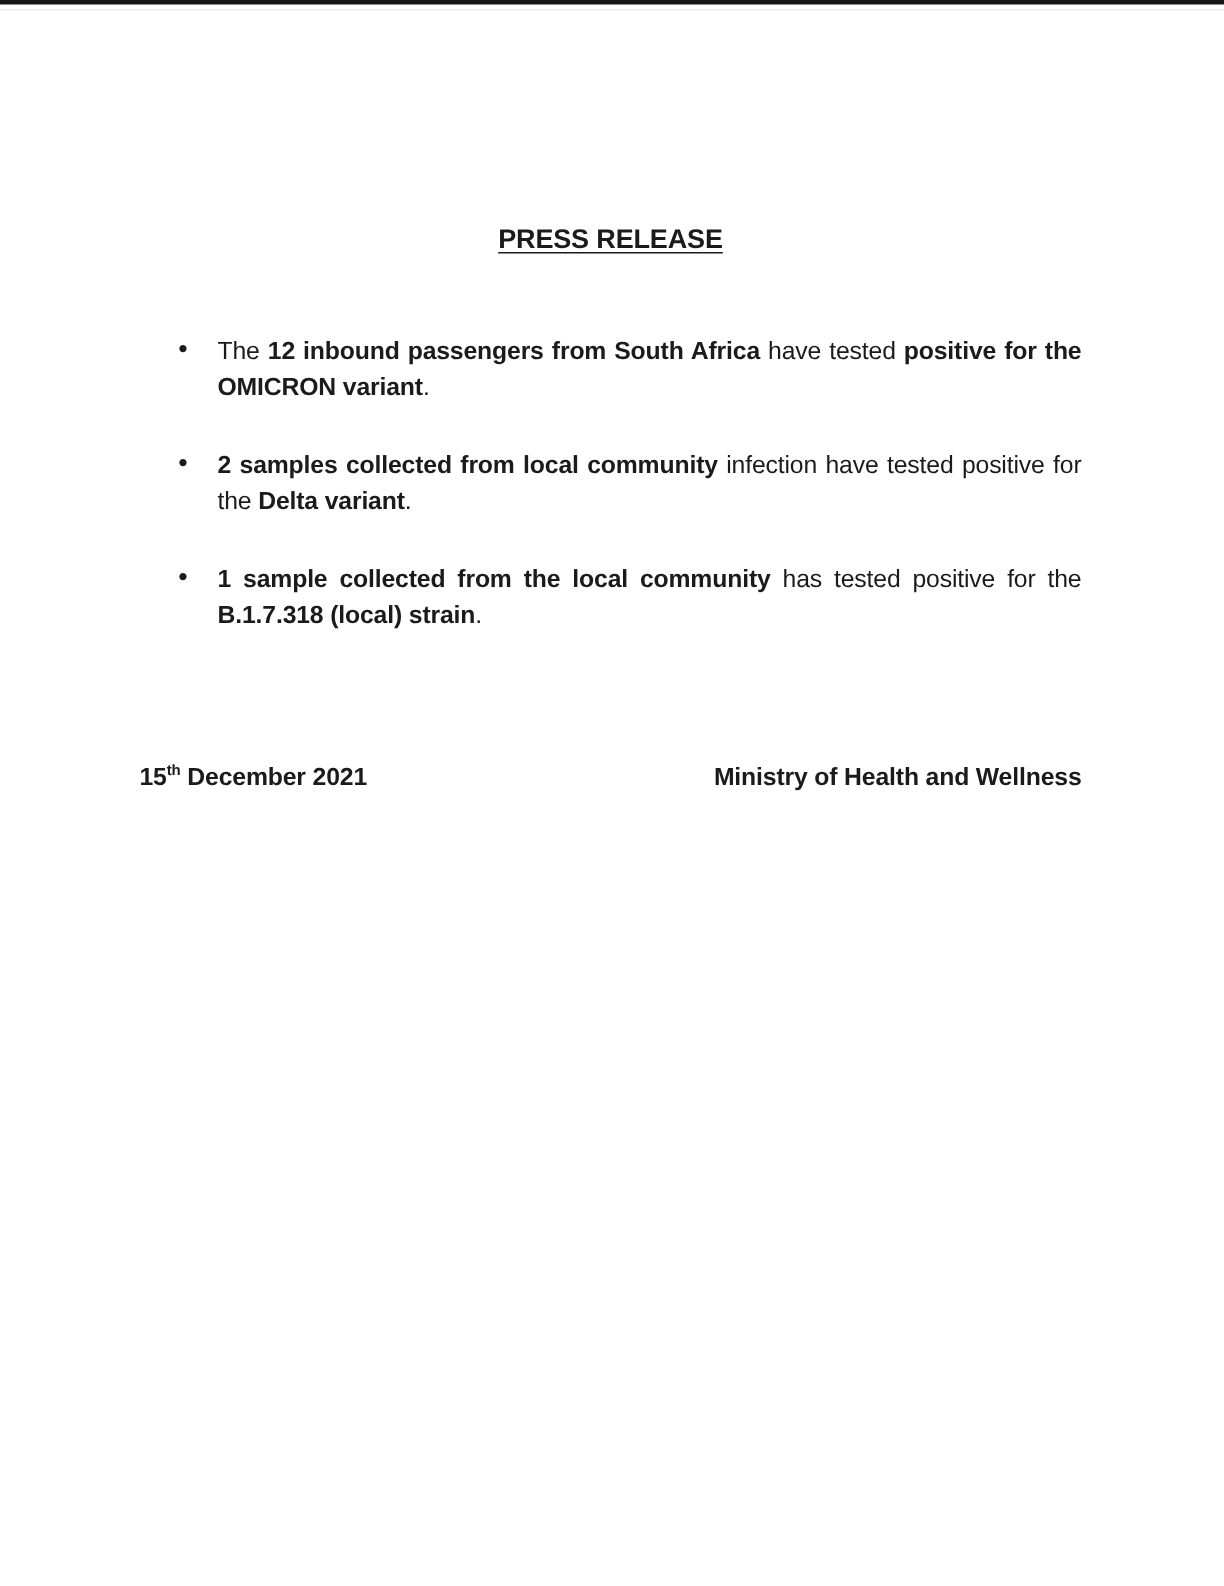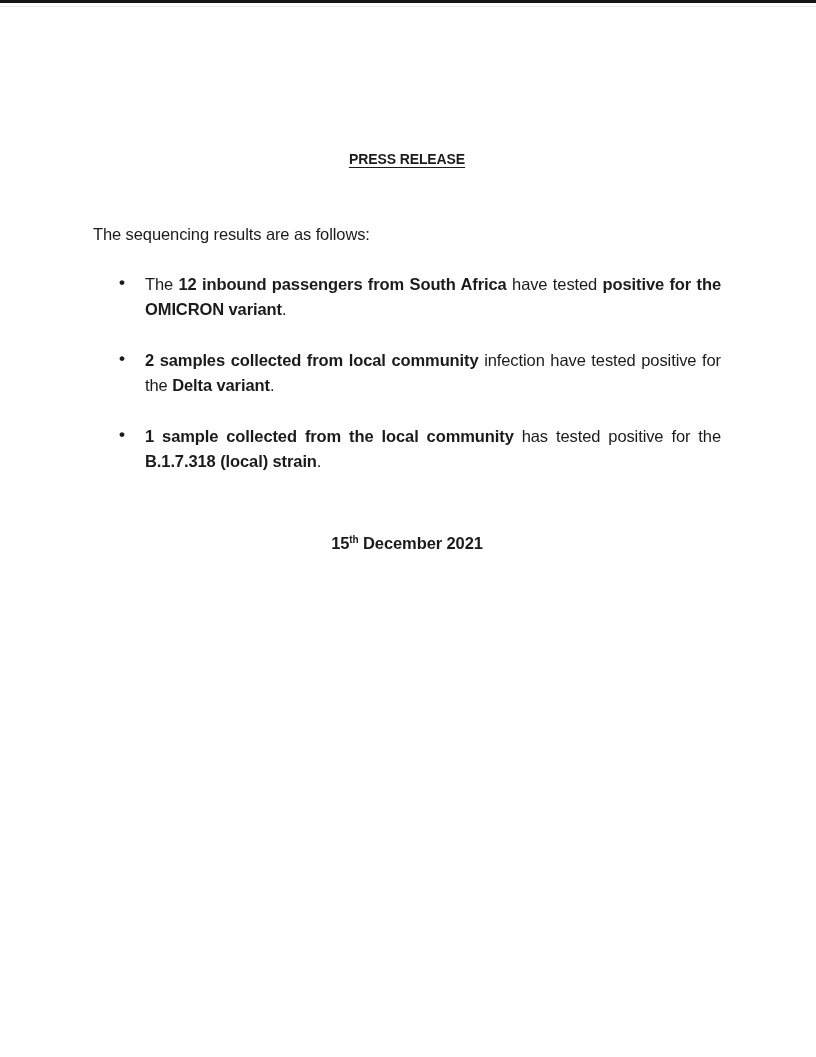--- a/index.html
+++ b/index.html
@@ -32,21 +32,21 @@
   .doc {
     padding: 140px 95px 0 93px;
     font-size: 16.5px;
     line-height: 24.5px;
     letter-spacing: -0.1px;
   }
 
   .title {
     text-align: center;
     font-weight: 700;
-    font-size: 14px;
+    font-size: 18px;
     text-decoration: underline;
     text-underline-offset: 3px;
     margin-bottom: 50px;
   }
 
   .para {
     text-align: justify;
     margin-bottom: 26px;
   }
 
@@ -77,44 +77,42 @@
   .underlined-note {
     font-weight: 700;
     text-decoration: underline;
     text-underline-offset: 3px;
   }
 
   .footer {
     display: flex;
     justify-content: space-between;
     align-items: center;
-    margin-top: 58px;
+    margin-top: 83px;
     font-weight: 700;
-    flex-direction: column;
   }
 
   .footer sup {
     font-size: 10px;
     vertical-align: super;
     line-height: 0;
   }
 </style>
 </head>
 <body>
 
 <div class="top-bar"></div>
 <div class="top-bar-shadow"></div>
 
 <div class="doc">
 
   <div class="title">PRESS RELEASE</div>
 
 
 
-  <p class="para no-justify"><span>The sequencing results are as follows:</span></p>
 
   <ul class="results-list">
 
     <li>
       <span class="bullet-dot">•</span>
       <div><span>The </span><b>12 inbound passengers from South Africa</b><span> have tested </span><b>positive for the OMICRON variant</b><span>.</span></div>
     </li>
 
     <li>
       <span class="bullet-dot">•</span>
@@ -123,15 +121,16 @@
 
     <li>
       <span class="bullet-dot">•</span>
       <div><b>1 sample collected from the local community</b><span> has tested positive for the </span><b>B.1.7.318 (local) strain</b><span>.</span></div>
     </li>
 
   </ul>
 
   <div class="footer">
     <div><span>15</span><sup>th</sup><span> December 2021</span></div>
+    <div>Ministry of Health and Wellness</div>
   </div>
 
 </div>
 
 </body></html>

